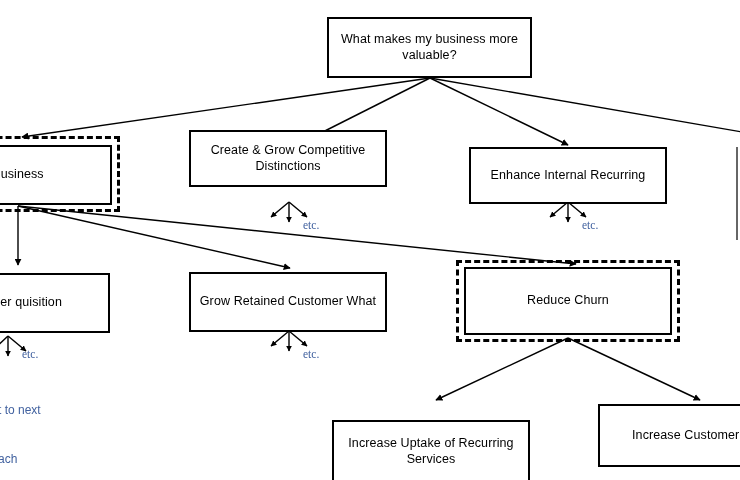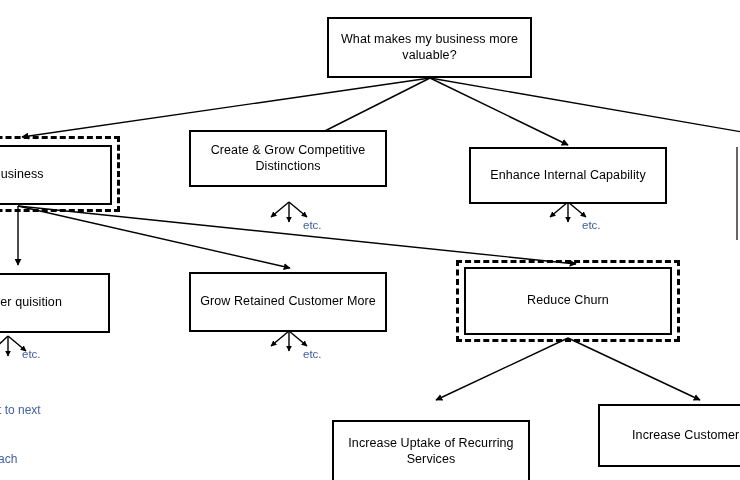--- a/index.html
+++ b/index.html
@@ -48,20 +48,21 @@
     border: 3px dashed #000000;
     background: transparent;
     z-index: 2;
   }
   .etc-label {
     position: absolute;
     font-size: 11.5px;
     color: #41619f;
     z-index: 4;
     white-space: nowrap;
+    font-family: Liberation Serif, serif;
   }
   .note {
     position: absolute;
     font-size: 12px;
     line-height: 1.35;
     color: #41619f;
     z-index: 4;
     white-space: pre;
   }
 </style>
@@ -131,29 +132,29 @@
 
   <div class="node" style="left:-122px; top:145px; width:234px; height:60px;">
     <span class="node-label">in More Business</span>
   </div>
 
   <div class="node" style="left:189px; top:130px; width:198px; height:57px;">
     <span class="node-label">Create &amp; Grow Competitive Distinctions</span>
   </div>
 
   <div class="node" style="left:469px; top:147px; width:198px; height:57px;">
-    <span class="node-label">Enhance Internal Capability</span>
+    <span class="node-label">Enhance Internal Recurring</span>
   </div>
 
   <div class="node" style="left:-114px; top:273px; width:224px; height:60px;">
     <span class="node-label">lew Customer quisition</span>
   </div>
 
   <div class="node" style="left:189px; top:272px; width:198px; height:60px;">
-    <span class="node-label">Grow Retained Customer More</span>
+    <span class="node-label">Grow Retained Customer What</span>
   </div>
 
   <div class="node" style="left:464px; top:267px; width:208px; height:68px;">
     <span class="node-label">Reduce Churn</span>
   </div>
 
   <div class="node" style="left:332px; top:420px; width:198px; height:63px;">
     <span class="node-label">Increase Uptake of Recurring Services</span>
   </div>
 

